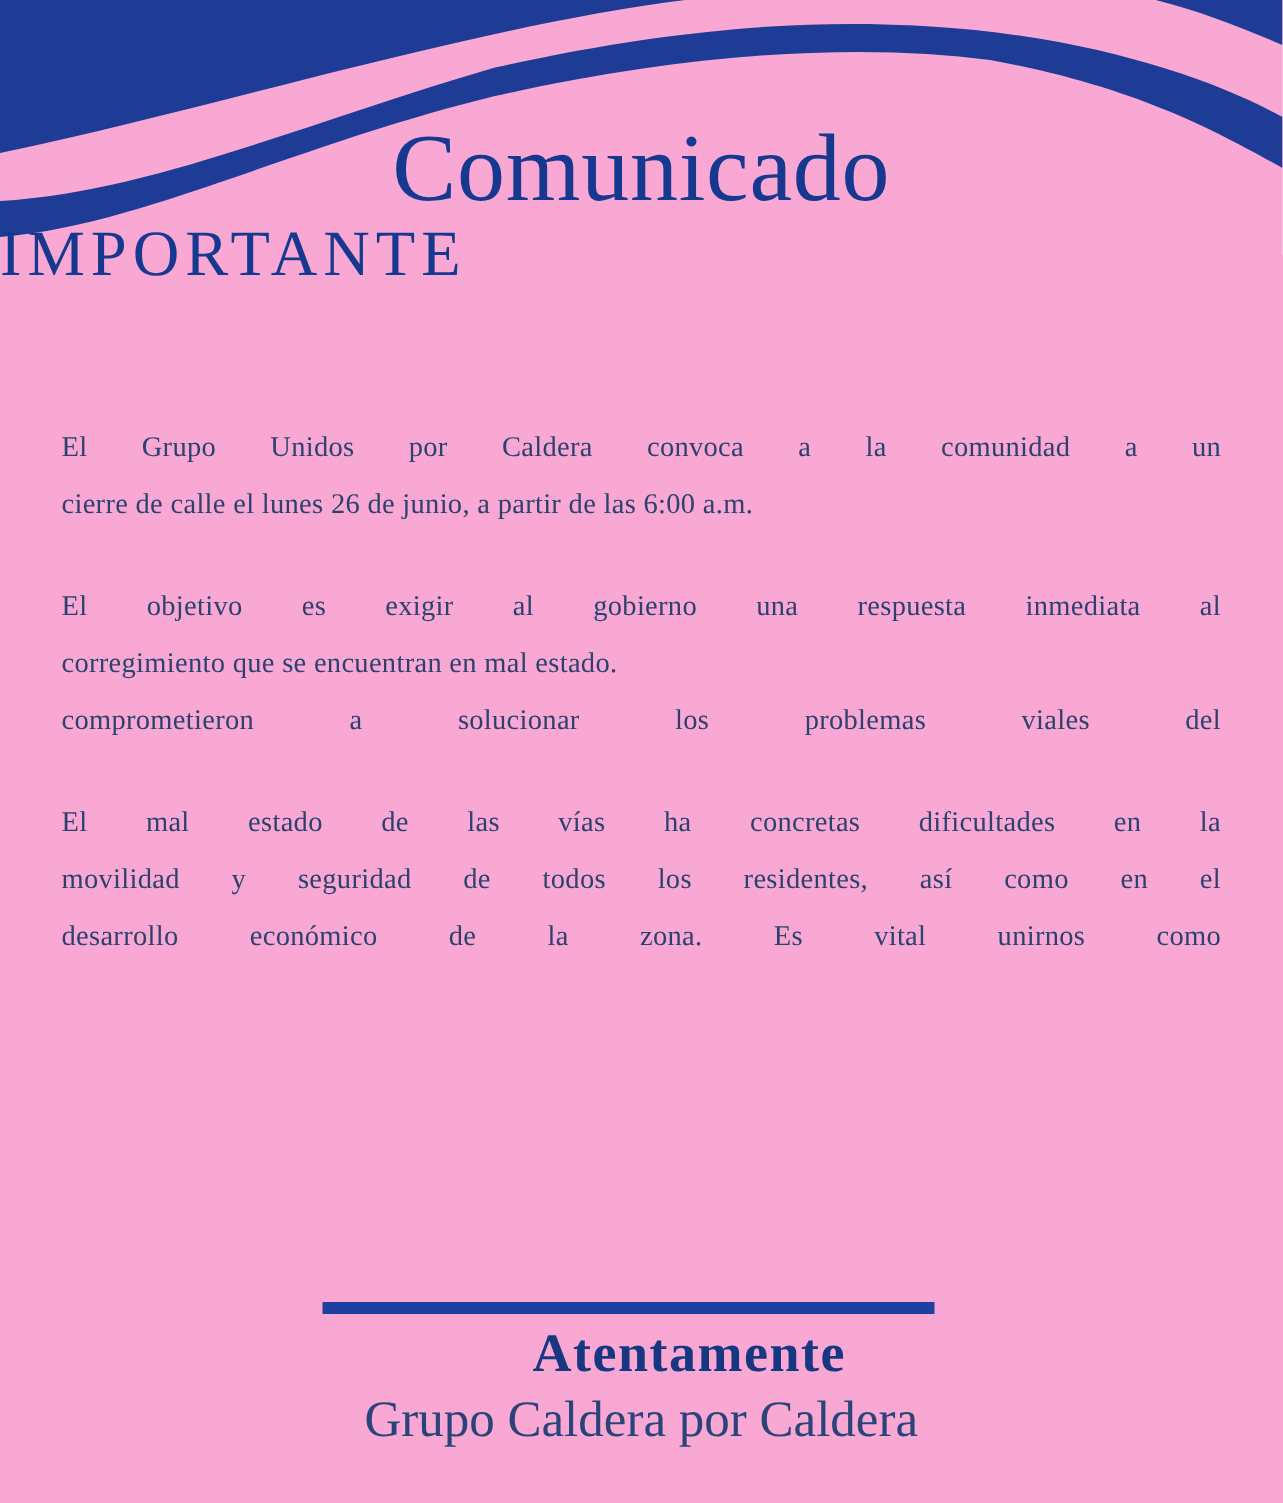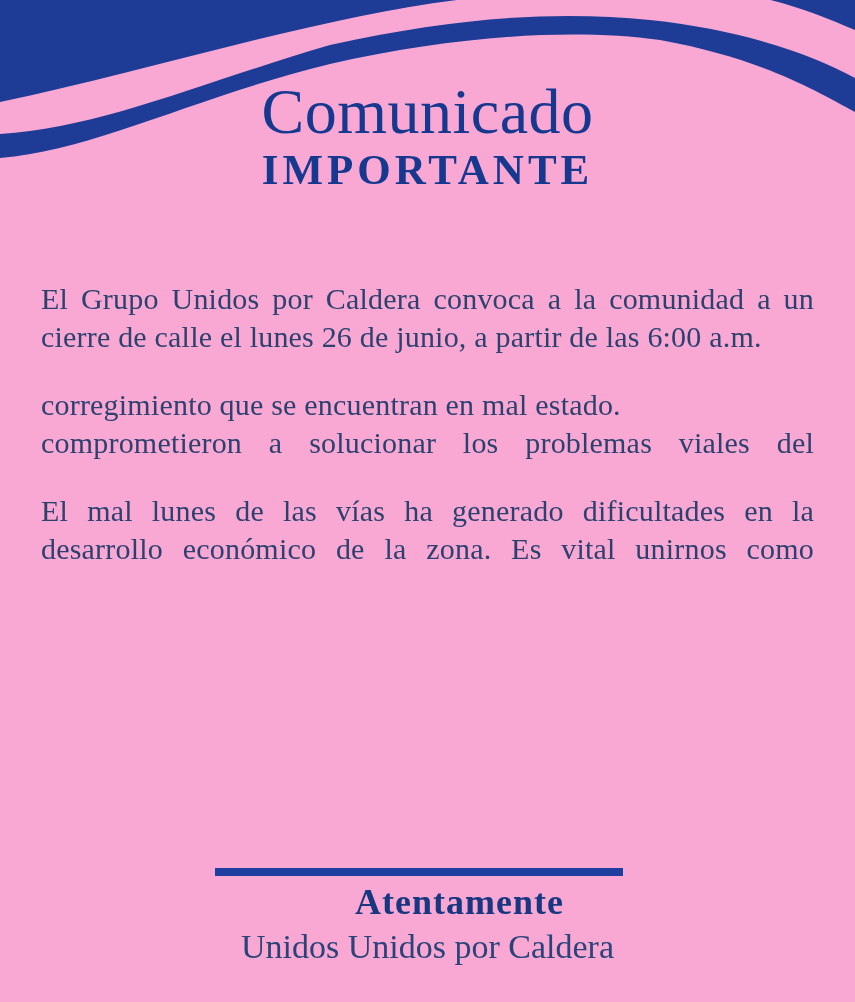--- a/index.html
+++ b/index.html
@@ -31,33 +31,32 @@
     line-height: 1.05;
     font-weight: 400;
     letter-spacing: 0.5px;
   }
 
   .subtitle {
     position: absolute;
     top: 148px;
     left: 0;
     width: 100%;
-    text-align: center;
     font-size: 43px;
     line-height: 1.0;
-    font-weight: 700;
+    font-weight: 400;
     letter-spacing: 4px;
   }
 
   .content {
     position: absolute;
     top: 280px;
     left: 41px;
     width: 773px;
-    font-size: 30px;
+    font-size: 19px;
     letter-spacing: 0.2px;
   }
 
   .paragraph { margin: 0 0 30px 0; }
 
   .bline {
     line-height: 38px;
     text-align: justify;
     text-align-last: justify;
   }
@@ -112,28 +111,30 @@
   <div class="subtitle" style="color: rgb(22, 56, 143);">IMPORTANTE</div>
 
   <div class="content" style="color: rgb(45, 65, 111);">
 
     <div class="paragraph">
       <div class="bline">El Grupo Unidos por Caldera convoca a la comunidad a un</div>
       <div class="bline last">cierre de calle el lunes 26 de junio, a partir de las 6:00 a.m.</div>
     </div>
 
     <div class="paragraph">
+      <div class="bline">El objetivo es exigir al gobierno una respuesta inmediata al</div>
       <div class="bline last">corregimiento que se encuentran en mal estado.</div>
       <div class="bline">comprometieron a solucionar los problemas viales del</div>
     </div>
 
     <div class="paragraph">
-      <div class="bline">El mal lunes de las vías ha generado dificultades en la</div>
+      <div class="bline">El mal estado de las vías ha concretas dificultades en la</div>
+      <div class="bline">movilidad y seguridad de todos los residentes, así como en el</div>
       <div class="bline">desarrollo económico de la zona. Es vital unirnos como</div>
     </div>
 
   </div>
 
   <div class="divider" style="background: rgb(30, 63, 160);"></div>
   <div class="closing" style="color: rgb(24, 55, 129); padding-left: 32px;">Atentamente</div>
-  <div class="signature" style="color: rgb(42, 68, 121);">Unidos Unidos por Caldera</div>
+  <div class="signature" style="color: rgb(42, 68, 121);">Grupo Caldera por Caldera</div>
 
 </div>
 
 </body></html>

